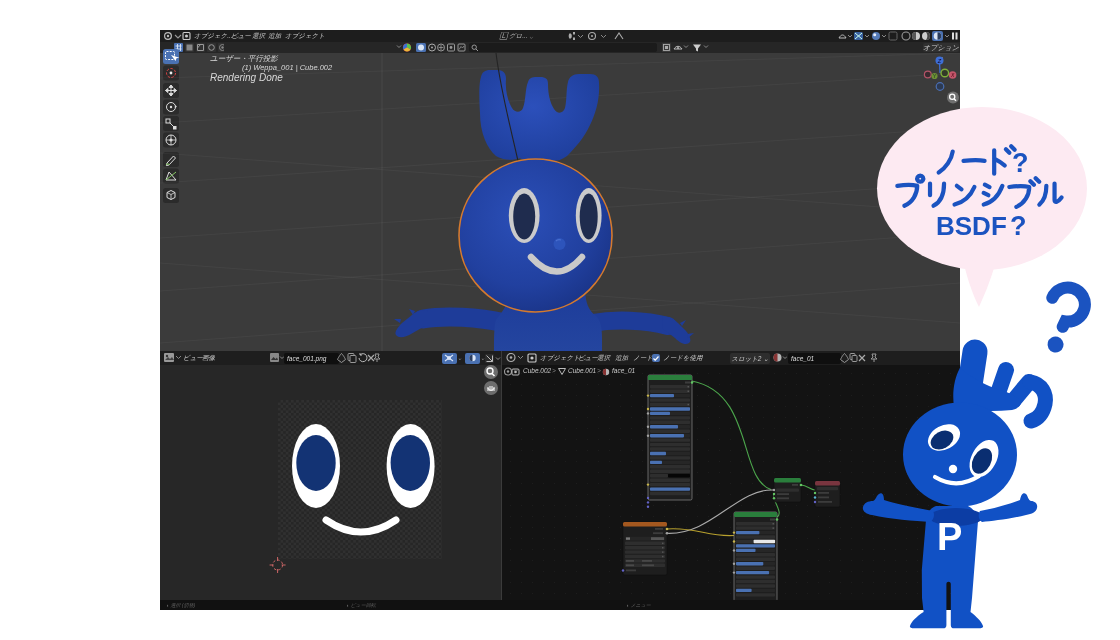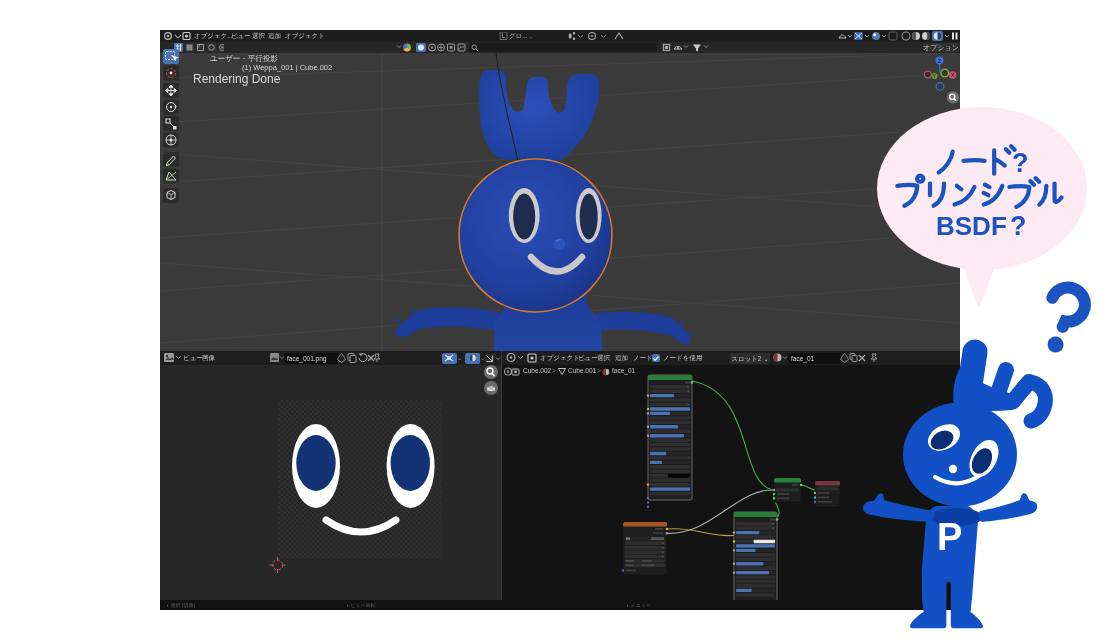--- a/index.html
+++ b/index.html
@@ -1,19 +1,19 @@
 <!DOCTYPE html>
 <html><head>
 <meta charset="utf-8">
 <style>
   html,body{margin:0;padding:0;}
   body{width:1120px;height:640px;background:#fff;overflow:hidden;position:relative;
        font-family:"Liberation Sans", sans-serif;}
   .abs{position:absolute;}
-  #shot{position:absolute;left:160px;top:30px;width:800px;height:580px;background:#3b3b3b;overflow:hidden;}
+  #shot{position:absolute;left:160px;top:30px;width:800px;height:580px;background:#3b3b3b;overflow:hidden;font-style:italic;}
   
   #hdr1{position:absolute;left:0;top:0;width:800px;height:12px;background:#1d1d1d;}
   #hdr2{position:absolute;left:0;top:12px;width:800px;height:11px;background:#262626;}
   .m{position:absolute;font-size:6.5px;color:#cfcfcf;line-height:12px;white-space:nowrap;}
   .tiny{position:absolute;font-size:7px;color:#c2c2c2;white-space:nowrap;}
   
   #imged{position:absolute;left:0;top:321px;width:341px;height:249px;background:#272727;overflow:hidden;}
   #nodeed{position:absolute;left:342px;top:321px;width:458px;height:249px;background:#131313;overflow:hidden;}
   #statusbar{position:absolute;left:0;top:570px;width:800px;height:10px;background:#111;}
   .ehdr{position:absolute;left:0;top:0;width:100%;height:14px;background:#1e1e1e;}
@@ -147,21 +147,21 @@
     <rect x="0" y="119.5" width="16" height="15" rx="2.5" fill="#2b2b2b"></rect>
     <path d="M3 131l3-8 7 8z" fill="none" stroke="#ddd" stroke-width="1"></path>
       <path d="M3 131l10-8" stroke="#8c6" stroke-width="1"></path>
     <rect x="0" y="139" width="16" height="15" rx="2.5" fill="#2b2b2b"></rect>
     <path d="M4 143.5l4-2 4 2v5l-4 2-4-2z" fill="none" stroke="#ddd" stroke-width="1"></path>
       <path d="M4 143.5l4 2 4-2M8 145.5v5" stroke="#ddd" stroke-width="0.8" fill="none"></path>
   </svg>
 
   <div class="tiny" style="left:50px;top:24px;color:#d8d8d8;font-size:7.5px;">ユーザー・平行投影</div>
   <div class="tiny" style="left:50px;top:33px;color:#d8d8d8;font-size:7.5px;padding-left:32px;">(1) Weppa_001 | Cube.002</div>
-  <div class="tiny" style="left:33px;top:42px;color:#d8d8d8;font-size:12px;">Rendering Done</div>
+  <div class="tiny" style="left:50px;top:42px;color:#d8d8d8;font-size:10px;">Rendering Done</div>
 
   <svg class="abs" style="left:0;top:23px;" width="800" height="298" viewBox="0 0 800 298">
     <g stroke="#ffffff" stroke-opacity="0.045" stroke-width="1" fill="none">
       <path d="M0,70 L800,20"></path>
         <path d="M0,130 L800,75"></path>
         <path d="M0,185 L800,130"></path>
       <path d="M0,238 L800,180"></path>
         <path d="M0,290 L800,230"></path>
         <path d="M0,25 L800,0"></path>
       <path d="M0,210 L800,270"></path>

